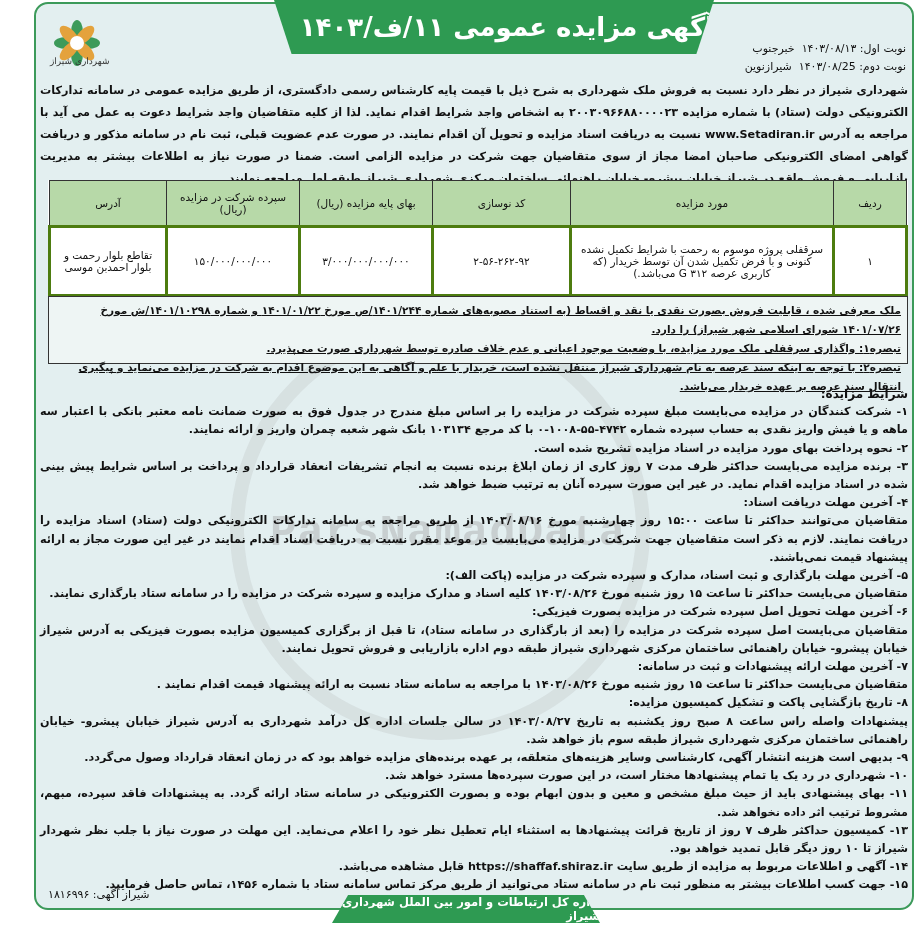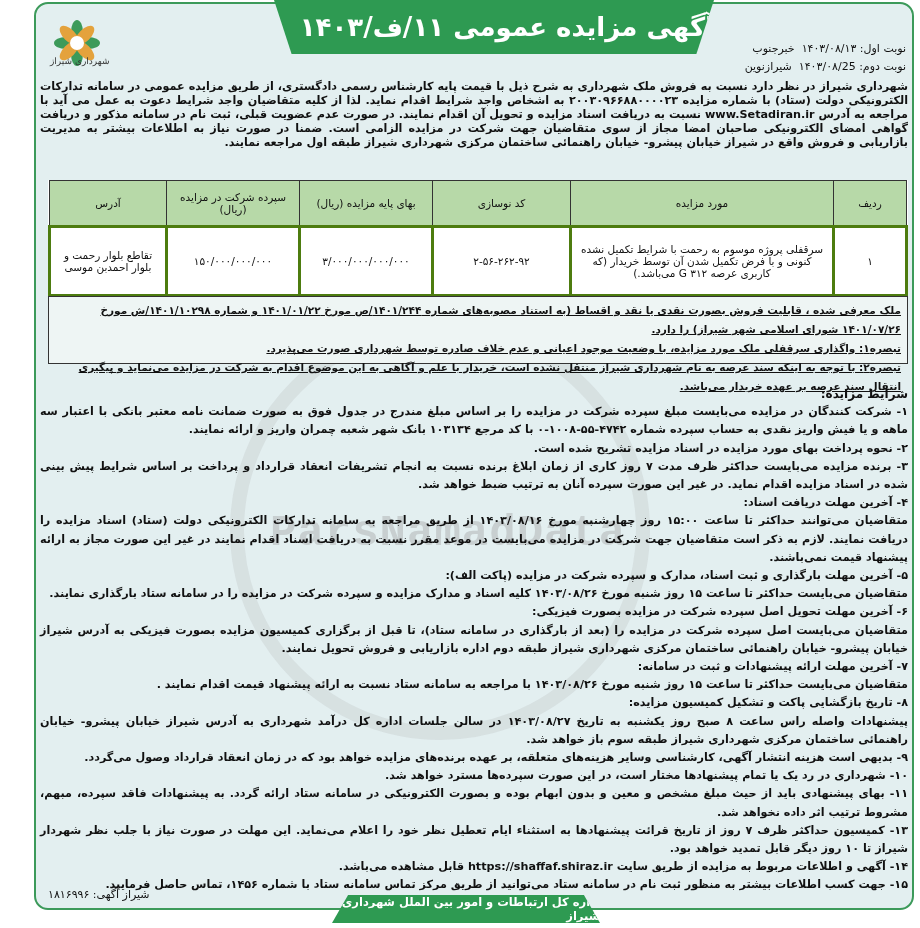--- a/index.html
+++ b/index.html
@@ -8,21 +8,21 @@
   .frame { position:absolute; left:34px; top:2px; width:880px; height:908px;
            background:#e3eff0; border:2px solid #3c9a5a; border-radius:14px; box-sizing:border-box; }
   .title-banner { position:absolute; left:274px; top:0px; width:440px; height:54px;
            background:#2e9a52; clip-path:polygon(0 0,100% 0,96% 100%,4% 100%);
            border-radius:0 0 10px 10px; display:flex; align-items:center; justify-content:flex-end; }
   .title-banner span { color:#fff; font-weight:bold; font-size:26px; direction:rtl; }
   .logo { position:absolute; left:52px; top:8px; width:50px; height:70px; }
   .logo-caption { position:absolute; left:50px; top:56px; font-size:9px; color:#333; font-family:"DejaVu Serif", serif; }
   .nobat { position:absolute; right:14px; font-size:11px; direction:rtl; text-align:right; }
   .intro { position:absolute; left:40px; right:12px; top:80px; direction:rtl; text-align:justify;
-           font-size:11.2px; line-height:14px; font-weight:bold; }
+           font-size:11.2px; line-height:22px; font-weight:bold; }
   table.items { position:absolute; left:48px; top:180px; width:860px; border-collapse:collapse; direction:rtl;
            font-size:10.5px; background:#fff; }
   table.items th { background:#b7d9a8; border:1px solid #333; height:40px; font-weight:normal; text-align:center; padding:2px 11px; }
   table.items td { border:3px solid #4d7c0f; height:62px; text-align:center; padding:2px 5px; background:#fff; }
   .notes { position:absolute; left:48px; top:296px; width:860px; height:68px; border:1px solid #333; box-sizing:border-box;
            background:#eef5f4; direction:rtl; font-size:10.5px; line-height:19px; padding:4px 6px; font-weight:bold;text-decoration:underline;}
   .conditions { position:absolute; left:40px; right:12px; top:385px; direction:rtl; text-align:justify;
            font-size:11.2px; line-height:18.2px; font-weight:bold; }
   .conditions .hdr { font-size:12px; }
   .ad-id { position:absolute; left:48px; top:888px; font-size:11px; direction:rtl; }

